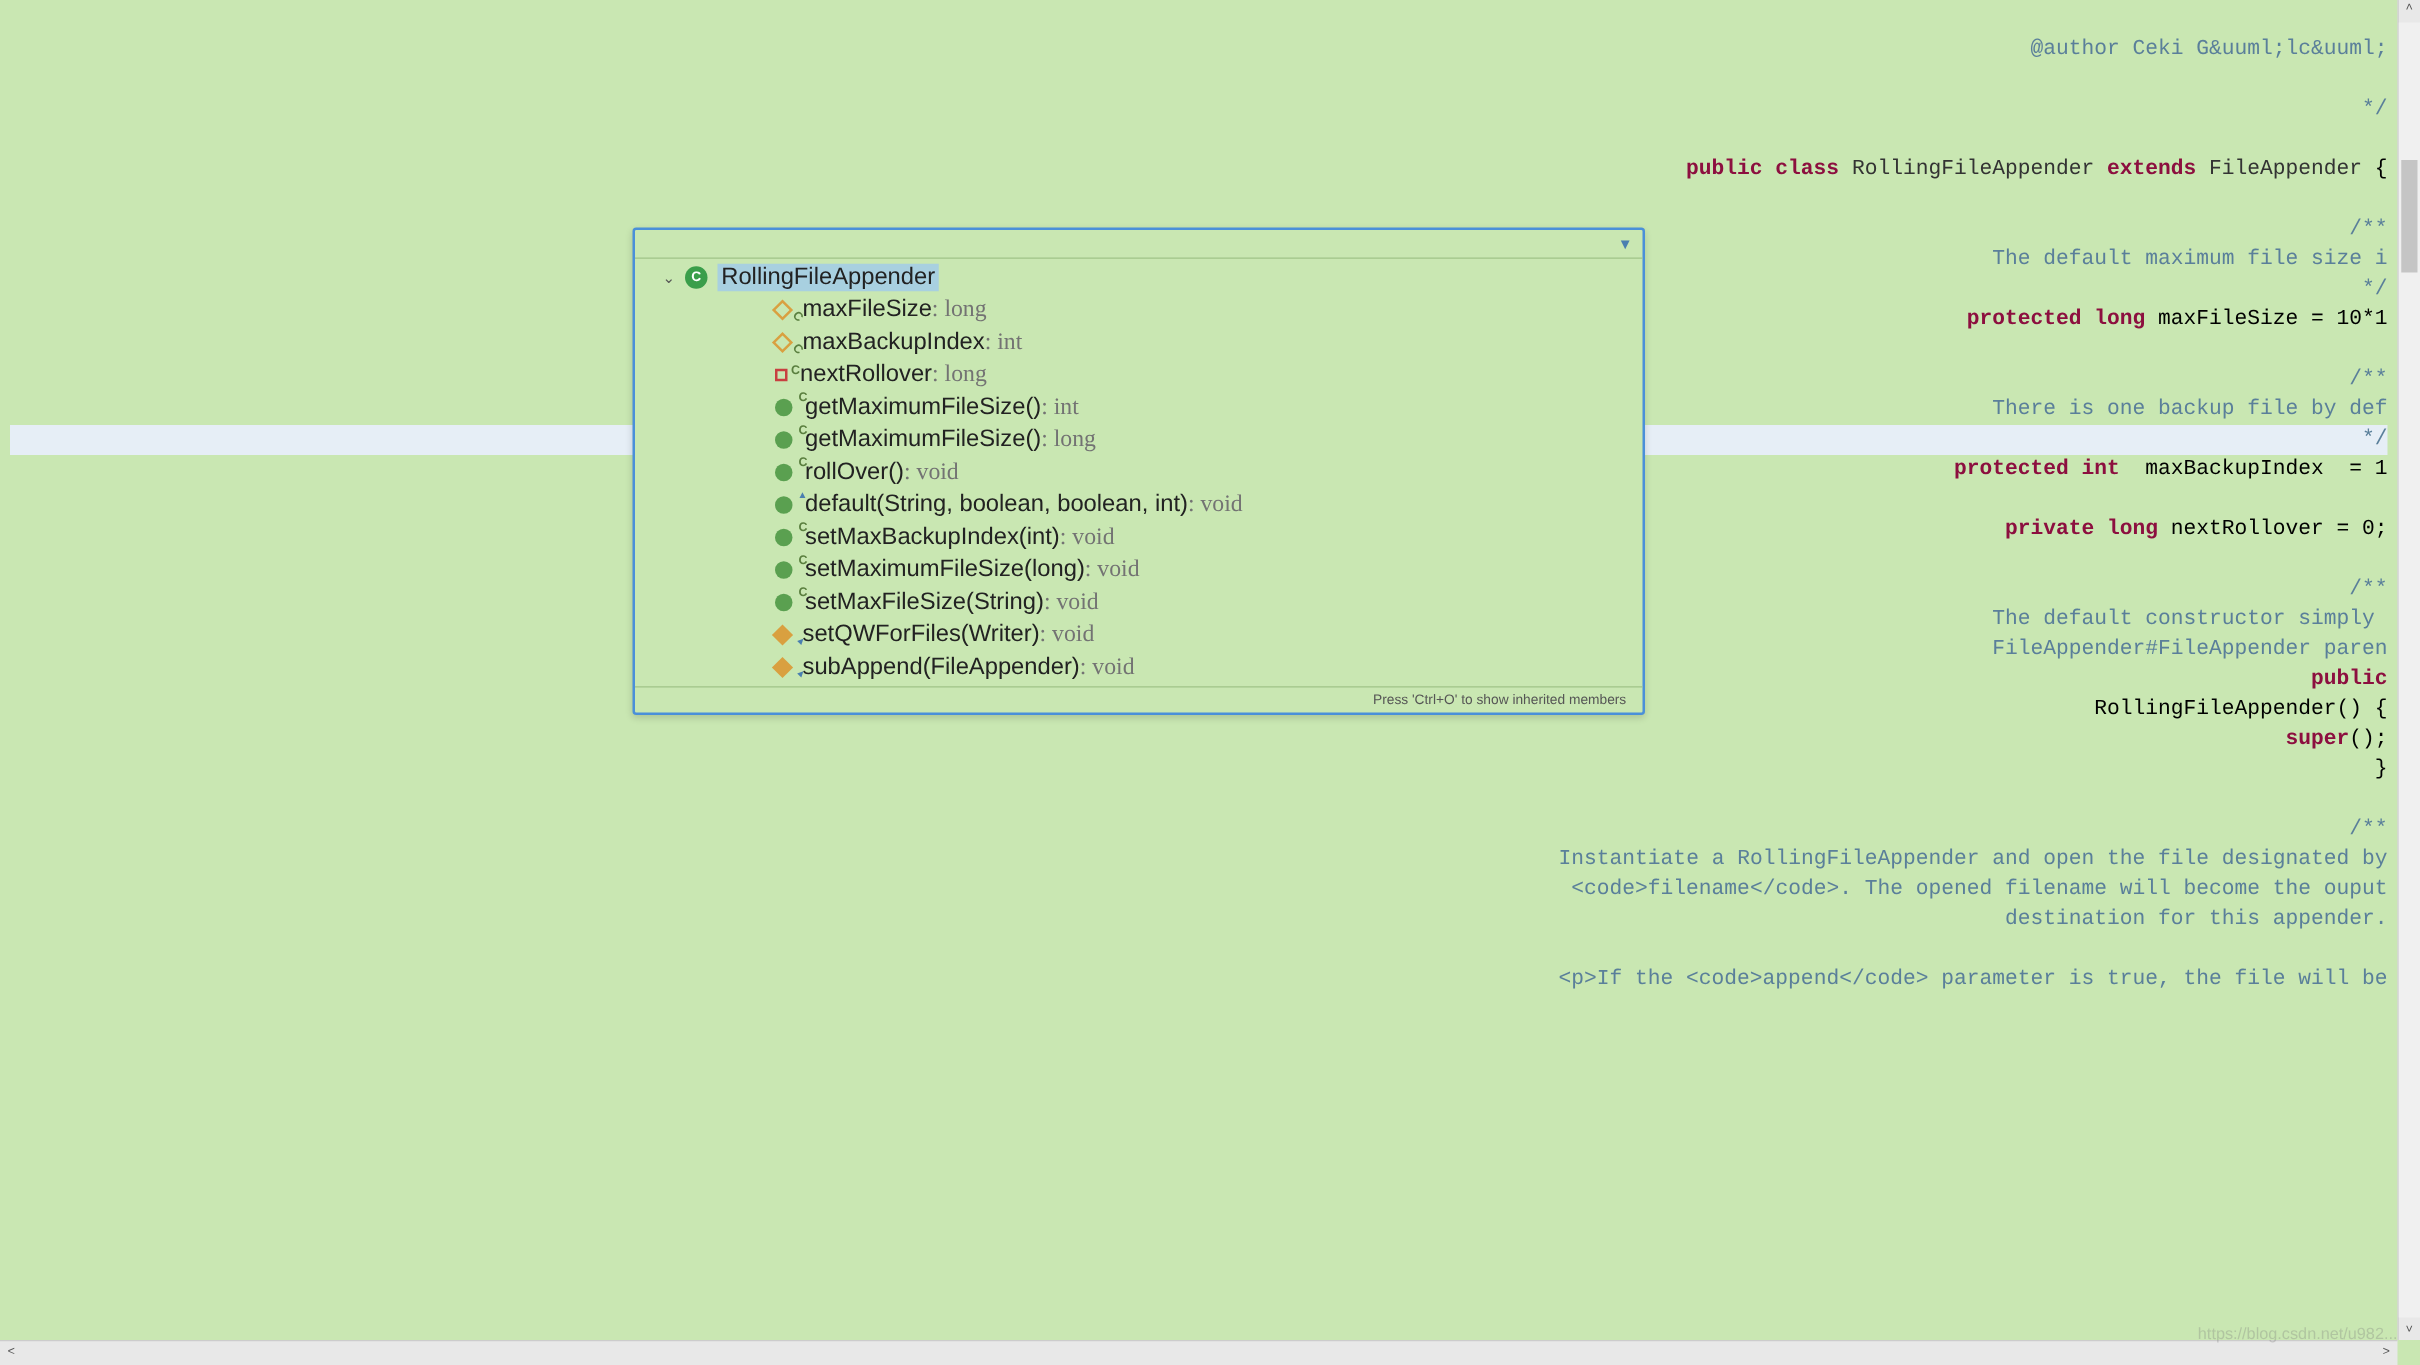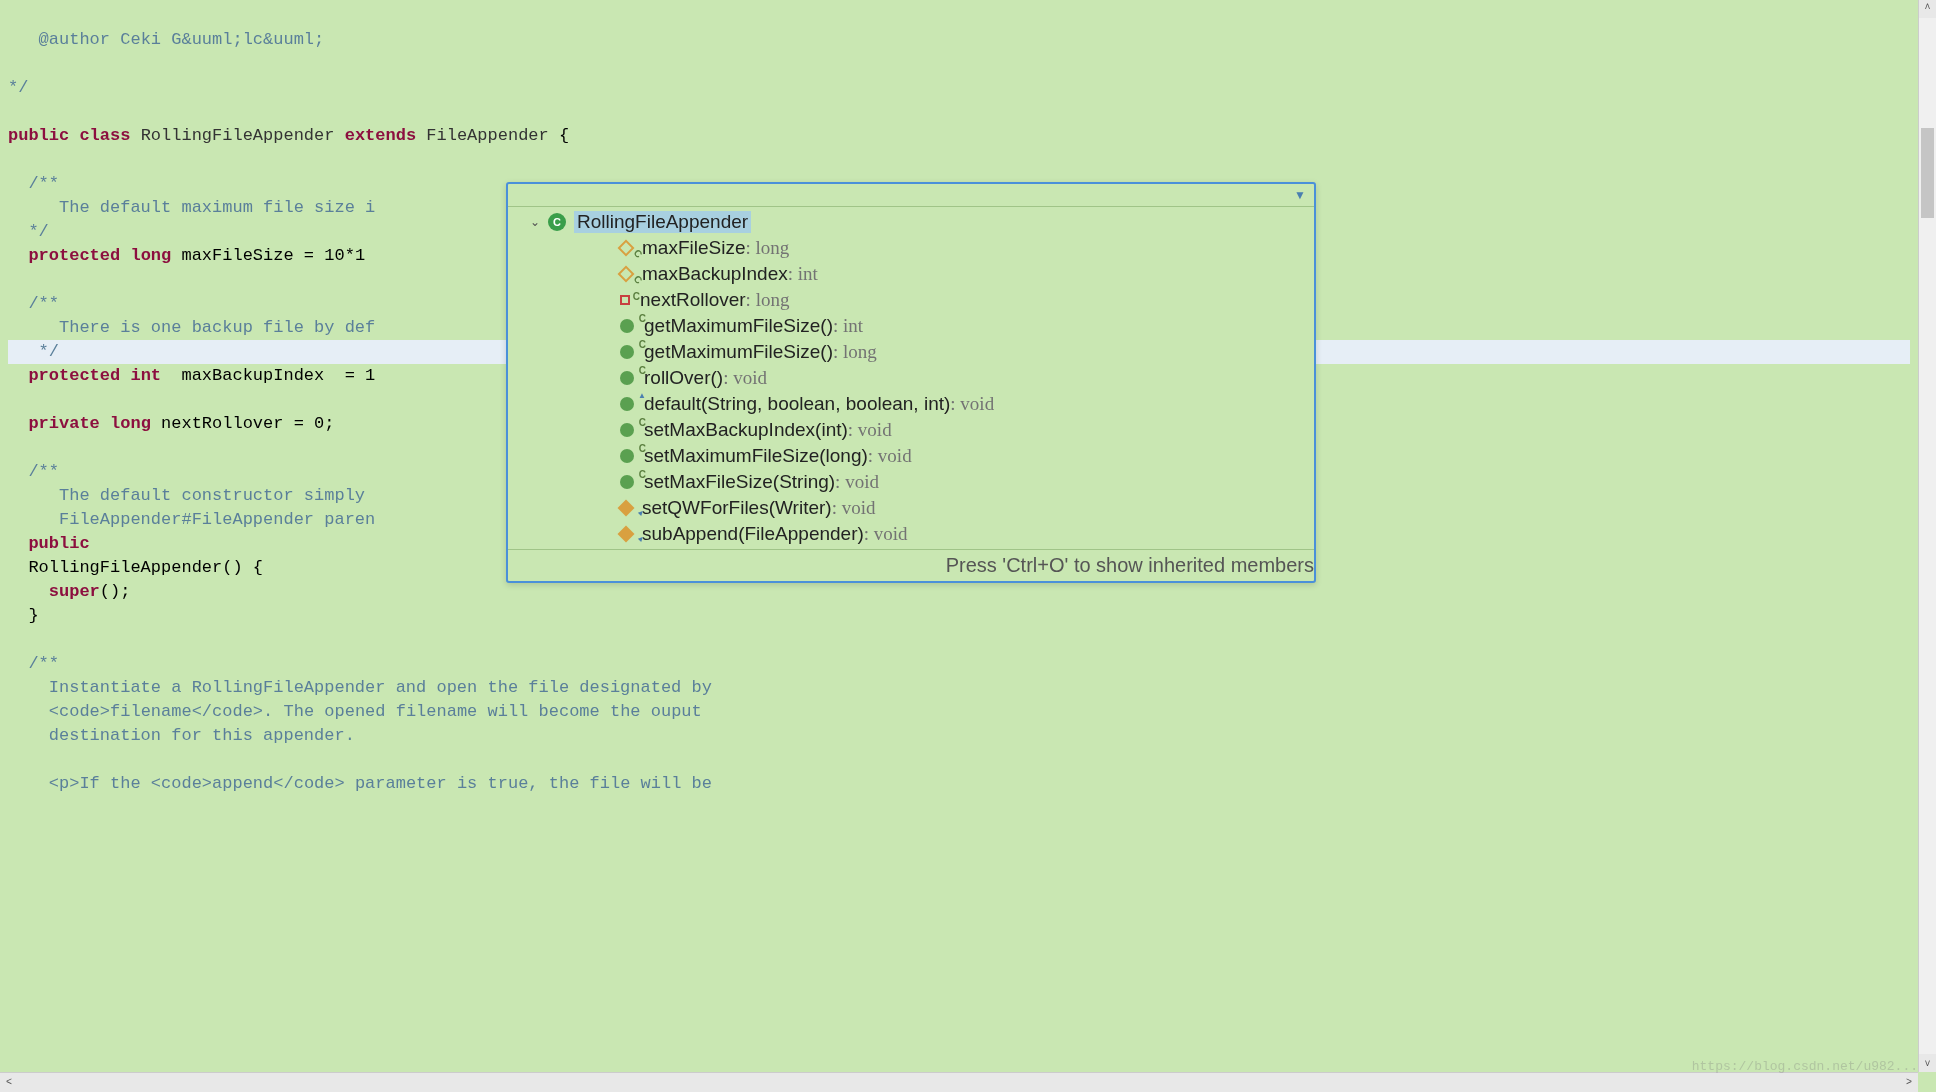--- a/index.html
+++ b/index.html
@@ -15,20 +15,21 @@
 .editor {
   position: absolute;
   top: 0;
   left: 0;
   right: 18px;
   bottom: 20px;
   padding: 4px 8px;
   line-height: 24px;
   white-space: pre;
   overflow: hidden;
+  text-align: right;
 }
 .comment { color: #5a7f9a; }
 .keyword { color: #8c0f3f; font-weight: bold; }
 .classname { color: #333; }
 .tag { color: #5a7f9a; }
 .highlight-line {
   background: #e6eef6;
   display: inline-block;
   width: 100%;
 }
@@ -146,24 +147,24 @@
   position: absolute;
   right: -12px;
   bottom: -3px;
   font-size: 8px;
   color: #4a7fb0;
 }
 .member-name { color: #222; }
 .member-type { color: #737373; font-family: Liberation Serif, serif; }
 .outline-footer {
   border-top: 1px solid #a0c488;
-  padding: 4px 0;
+  padding: 4px 13px;
   text-align: right;
   color: #555;
-  font-size: 20px;
+  font-size: 11px;
 }
 .vscrollbar {
   position: absolute;
   right: 0;
   top: 0;
   bottom: 20px;
   width: 18px;
   background: #e8e8e8;
   border-left: 1px solid #ccc;
 }
@@ -203,21 +204,21 @@
   justify-content: space-between;
   padding: 0 6px;
 }
 .hscrollbar .arrow { font-size: 10px; color: #555; cursor: pointer; }
 .watermark {
   position: absolute;
   right: 18px;
   bottom: 18px;
   color: rgba(120,120,120,0.3);
   font-size: 13px;
-  font-family: Liberation Mono, monospace;
+  font-family: Liberation Sans, sans-serif;
 }
 </style>
 </head>
 <body>
 
 <div class="editor">
 <span class="comment">   <span class="tag">@author</span><span> Ceki G&amp;uuml;lc&amp;uuml;</span></span>
 
 <span class="comment">*/</span>
 

